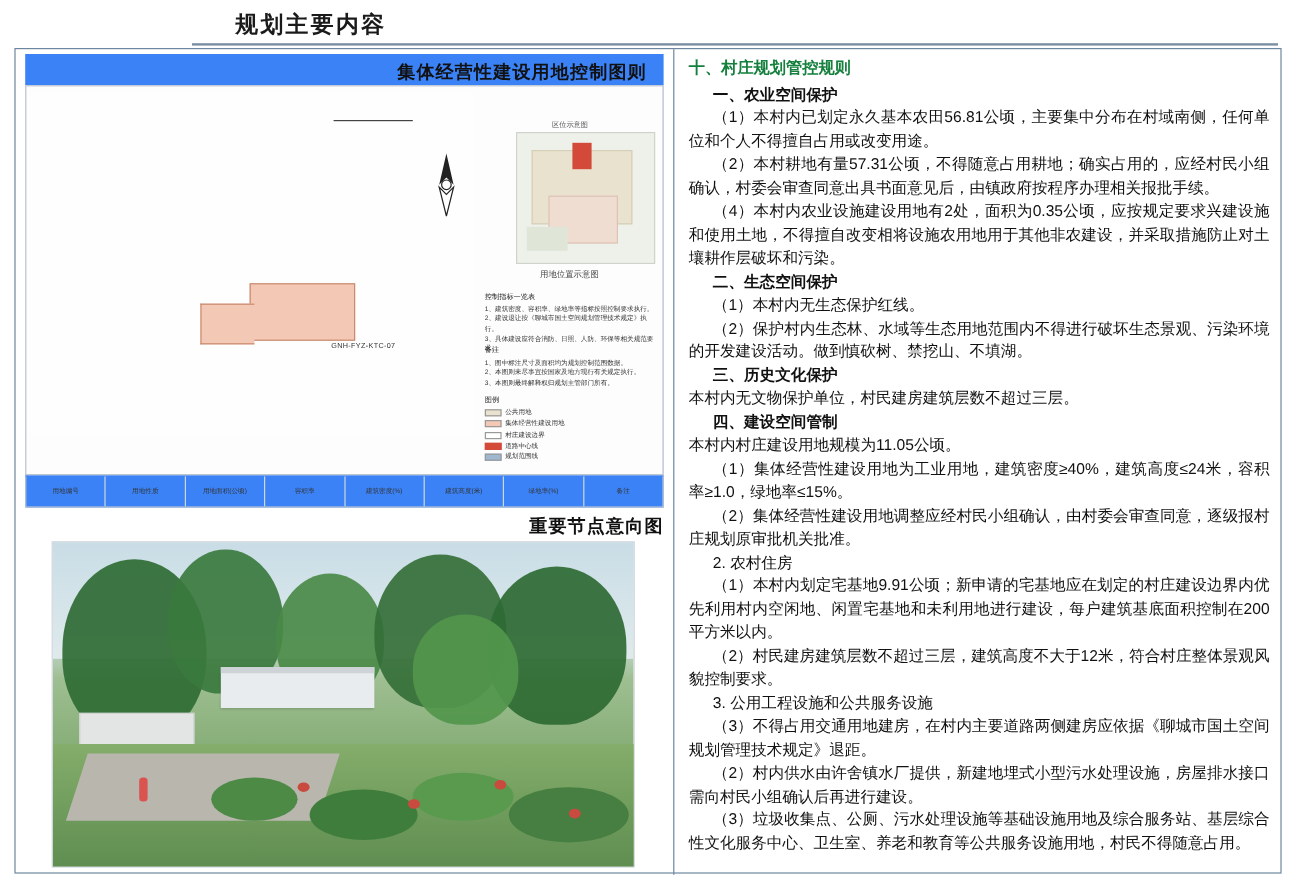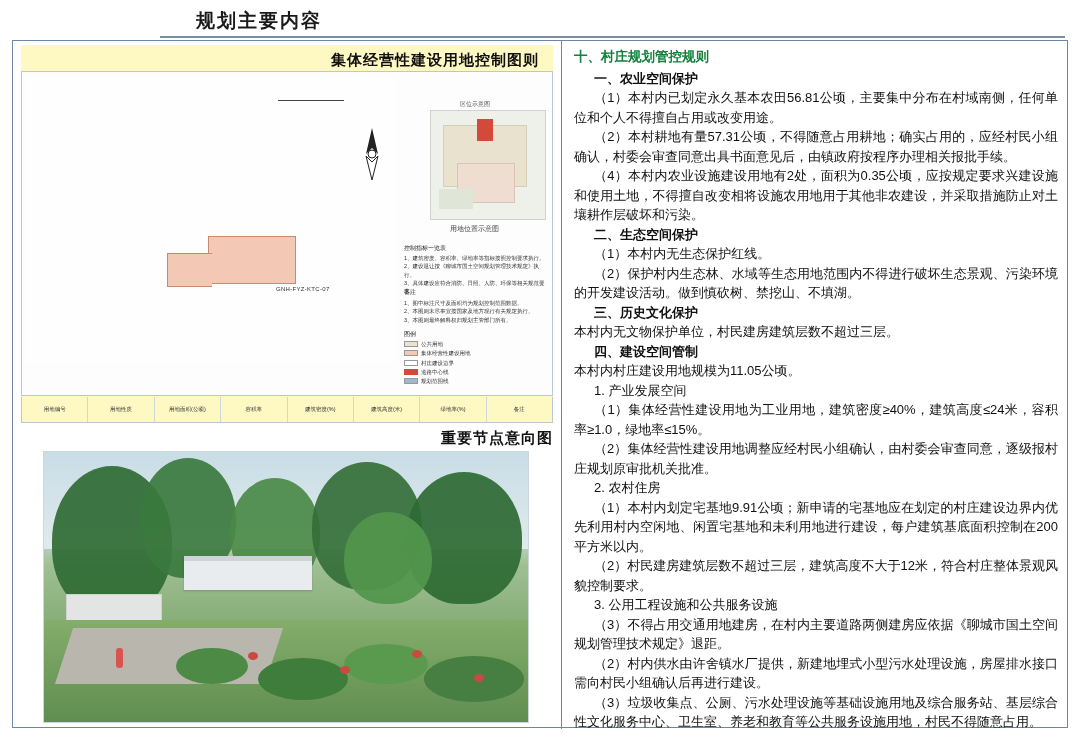--- a/index.html
+++ b/index.html
@@ -57,21 +57,21 @@
   .left-col {
     position: absolute;
     left: 0; top: 0;
     width: 548px; height: 688px;
   }
 
   .map-panel {
     position: absolute;
     left: 8px; top: 4px;
     width: 532px; height: 378px;
-    background: #fef9c3;
+    background: #3b82f6;
   }
   .map-title {
     position: absolute;
     left: 310px; top: 6px;
     font-size: 15px;
     font-weight: bold;
     letter-spacing: 1px;
     color: #111;
   }
 
@@ -454,21 +454,20 @@
 
       <p class="rt-sub">二、生态空间保护</p>
       <p class="rt-p ind">（1）本村内无生态保护红线。</p>
       <p class="rt-p ind">（2）保护村内生态林、水域等生态用地范围内不得进行破坏生态景观、污染环境的开发建设活动。做到慎砍树、禁挖山、不填湖。</p>
 
       <p class="rt-sub">三、历史文化保护</p>
       <p class="rt-p">本村内无文物保护单位，村民建房建筑层数不超过三层。</p>
 
       <p class="rt-sub">四、建设空间管制</p>
       <p class="rt-p">本村内村庄建设用地规模为11.05公顷。</p>
-      <p class="rt-p ind">1. 产业发展空间</p>
       <p class="rt-p ind">（1）集体经营性建设用地为工业用地，建筑密度≥40%，建筑高度≤24米，容积率≥1.0，绿地率≤15%。</p>
       <p class="rt-p ind">（2）集体经营性建设用地调整应经村民小组确认，由村委会审查同意，逐级报村庄规划原审批机关批准。</p>
       <p class="rt-p ind">2. 农村住房</p>
       <p class="rt-p ind">（1）本村内划定宅基地9.91公顷；新申请的宅基地应在划定的村庄建设边界内优先利用村内空闲地、闲置宅基地和未利用地进行建设，每户建筑基底面积控制在200平方米以内。</p>
       <p class="rt-p ind">（2）村民建房建筑层数不超过三层，建筑高度不大于12米，符合村庄整体景观风貌控制要求。</p>
       <p class="rt-p ind">3. 公用工程设施和公共服务设施</p>
       <p class="rt-p ind">（3）不得占用交通用地建房，在村内主要道路两侧建房应依据《聊城市国土空间规划管理技术规定》退距。</p>
       <p class="rt-p ind">（2）村内供水由许舍镇水厂提供，新建地埋式小型污水处理设施，房屋排水接口需向村民小组确认后再进行建设。</p>
       <p class="rt-p ind">（3）垃圾收集点、公厕、污水处理设施等基础设施用地及综合服务站、基层综合性文化服务中心、卫生室、养老和教育等公共服务设施用地，村民不得随意占用。</p>
 

